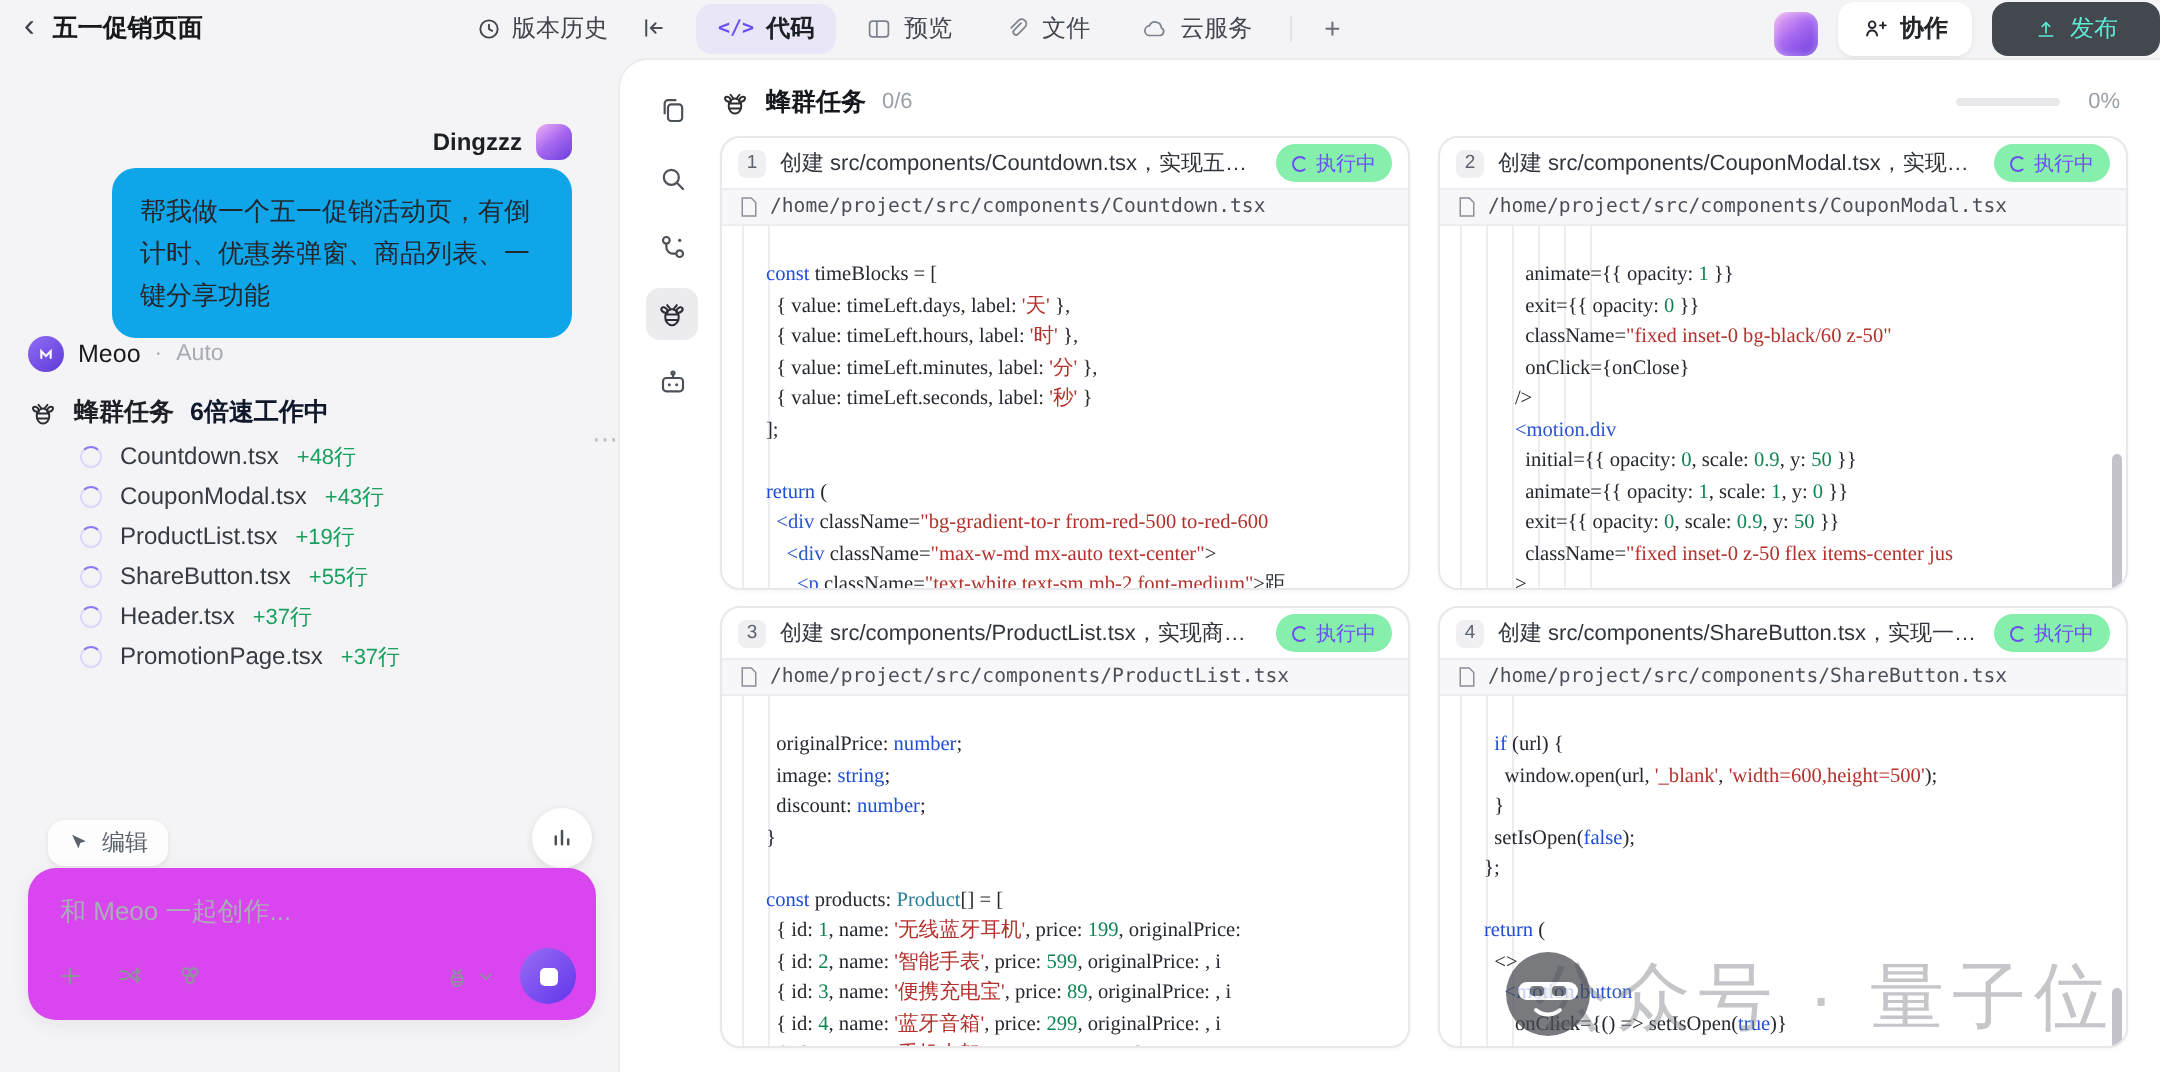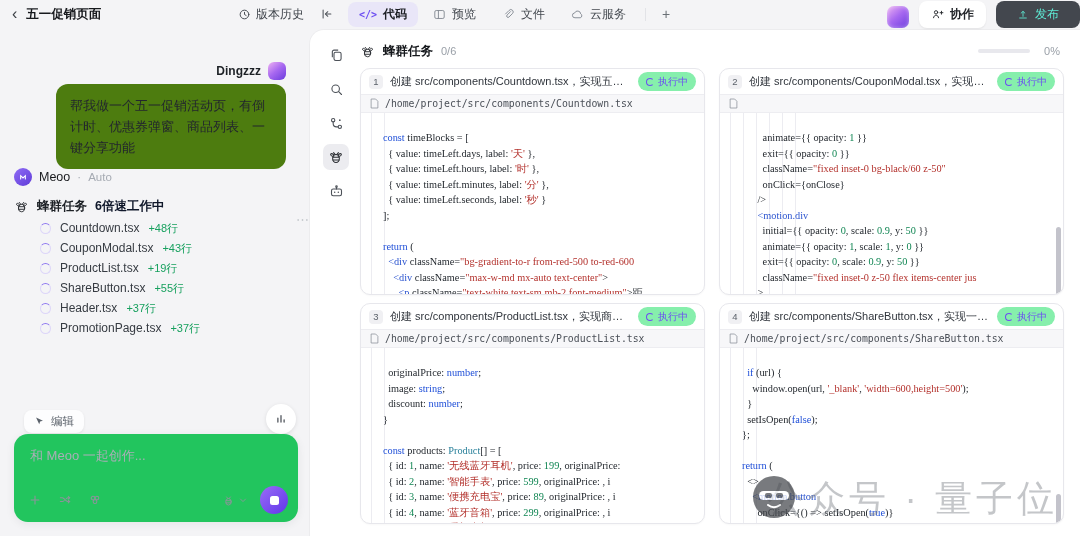--- a/index.html
+++ b/index.html
@@ -23,36 +23,36 @@
   .tdivider{width:1px;height:13px;background:#e2e3e7;margin:0 4px}
   .tb-right{position:absolute;right:0;top:0;height:28px;display:flex;align-items:flex-end;gap:10px}
   .tb-avatar{width:22px;height:22px;border-radius:7px;background:linear-gradient(140deg,#eeb1f2 0%,#a768f0 48%,#6a3cdd 100%);box-shadow:inset 0 0 4px rgba(255,255,255,.45)}
   .btn-collab{display:flex;align-items:center;gap:6px;background:#fff;border-radius:8px;padding:5px 12px;font-size:12px;font-weight:bold;color:#23262b;box-shadow:0 1px 2px rgba(0,0,0,.07)}
   .btn-publish{display:flex;align-items:center;gap:6px;background:#43474e;border-radius:8px;padding:5px 21px;font-size:12px;color:#5eead4}
 
   
   .sidebar{position:absolute;left:0;top:28px;width:312px;bottom:0}
   .msg-name{position:absolute;top:34px;right:26px;display:flex;align-items:center;gap:7px;font-size:12px;font-weight:600;color:#1d2126}
   .u-avatar{width:18px;height:18px;border-radius:6px;background:linear-gradient(140deg,#eeb1f2 0%,#a768f0 48%,#6a3cdd 100%)}
-  .bubble{position:absolute;top:56px;left:56px;right:26px;background:#4d7c0f;border-radius:12px;padding:11px 14px;font-size:13px;line-height:1.62;color:#23272d}
+  .bubble{position:absolute;top:56px;left:56px;right:26px;background:#0ea5e9;border-radius:12px;padding:11px 14px;font-size:13px;line-height:1.62;color:#23272d}
   .meoo-row{position:absolute;top:140px;left:14px;display:flex;align-items:center;gap:7px}
   .meoo-avatar{width:18px;height:18px;border-radius:50%;background:linear-gradient(140deg,#8f6cf5,#5f3bd8);display:flex;align-items:center;justify-content:center}
   .meoo-name{font-weight:normal;font-size:12.5px;color:#17191d}
   .meoo-mode{color:#a6abb3;font-size:11.5px}
   .group-row{position:absolute;top:170px;left:14px;display:flex;align-items:center;gap:8px;font-size:12.5px;font-weight:bold;color:#1d2126}
   .speed{color:#0f172a}
   .task-list{position:absolute;top:190px;left:40px;right:12px}
   .task-row{display:flex;align-items:center;gap:9px;height:20px;font-size:12px}
   .spin{width:11px;height:11px;border-radius:50%;border:1.5px solid #ddd6f9;border-top-color:#8f79f0;flex:none}
   .tname{color:#363b42}
   .tlines{color:#17a05e;font-size:11px}
   .more-dots{position:absolute;top:184px;right:2px;color:#bcc0c6;font-size:13px;letter-spacing:1px}
   .edit-chip{position:absolute;top:382px;left:24px;display:flex;align-items:center;gap:6px;background:#fdfdfe;border-radius:8px;padding:4px 10px;font-size:11.5px;color:#5a616a;box-shadow:0 1px 3px rgba(0,0,0,.08)}
   .chart-btn{position:absolute;top:376px;right:16px;width:30px;height:30px;border-radius:50%;background:#fff;border:none;display:flex;align-items:center;justify-content:center;color:#4a4f56;box-shadow:0 1px 4px rgba(0,0,0,.10)}
-  .composer{position:absolute;left:14px;right:14px;top:406px;height:88px;background:#22c55e;border-radius:14px;box-shadow:0 2px 10px rgba(25,28,48,.07)}
+  .composer{position:absolute;left:14px;right:14px;top:406px;height:76px;background:#d946ef;border-radius:14px;box-shadow:0 2px 10px rgba(25,28,48,.07)}
   .composer textarea{width:100%;height:44px;border:none;outline:none;resize:none;background:transparent;padding:13px 16px 0;font-family:"Liberation Sans",sans-serif;font-size:13px;color:#23272d}
   .composer textarea::placeholder{color:#a9aeb6}
   .crow{position:absolute;left:14px;right:10px;bottom:8px;display:flex;align-items:center;color:#9aa0a8}
   .cicon{margin-right:16px;color:#8d939b}
   .model-sel{margin-left:auto;display:flex;align-items:center;gap:3px;color:#8d939b}
   .send-btn{width:28px;height:28px;border-radius:50%;background:linear-gradient(135deg,#9a6cf6,#6036ea);border:none;display:flex;align-items:center;justify-content:center;margin-left:12px}
   .stopsq{width:9px;height:9px;background:#fff;border-radius:2.5px}
 
   
   .canvas{position:absolute;left:310px;top:30px;right:0;bottom:0;background:#fff;border-top-left-radius:14px;box-shadow:0 0 0 1px rgba(0,0,0,.03)}
@@ -360,20 +360,21 @@
       <section class="card">
         <div class="chead">
           <span class="cnum">2</span>
           <span class="ctitle">创建 src/components/CouponModal.tsx，实现优惠券弹窗组件，...</span>
           <span class="pill"><span class="ring"></span>执行中</span>
         </div>
         <div class="cpath">
           <svg viewBox="0 0 12 14" width="9" height="11" fill="none" stroke="#8a8f98" stroke-width="1">
             <path d="M1.5 1h6l3 3v9h-9z"></path>
           </svg>
+          <span>/home/project/src/components/CouponModal.tsx</span>
         </div>
         <div class="ccode">
           <div class="guides"></div>
           <pre>        animate={{ opacity: <span class="n">1</span> }}
         exit={{ opacity: <span class="n">0</span> }}
         className=<span class="s">"fixed inset-0 bg-black/60 z-50"</span>
         onClick={onClose}
       /&gt;
       <span class="t">&lt;motion.div</span>
         initial={{ opacity: <span class="n">0</span>, scale: <span class="n">0.9</span>, y: <span class="n">50</span> }}

